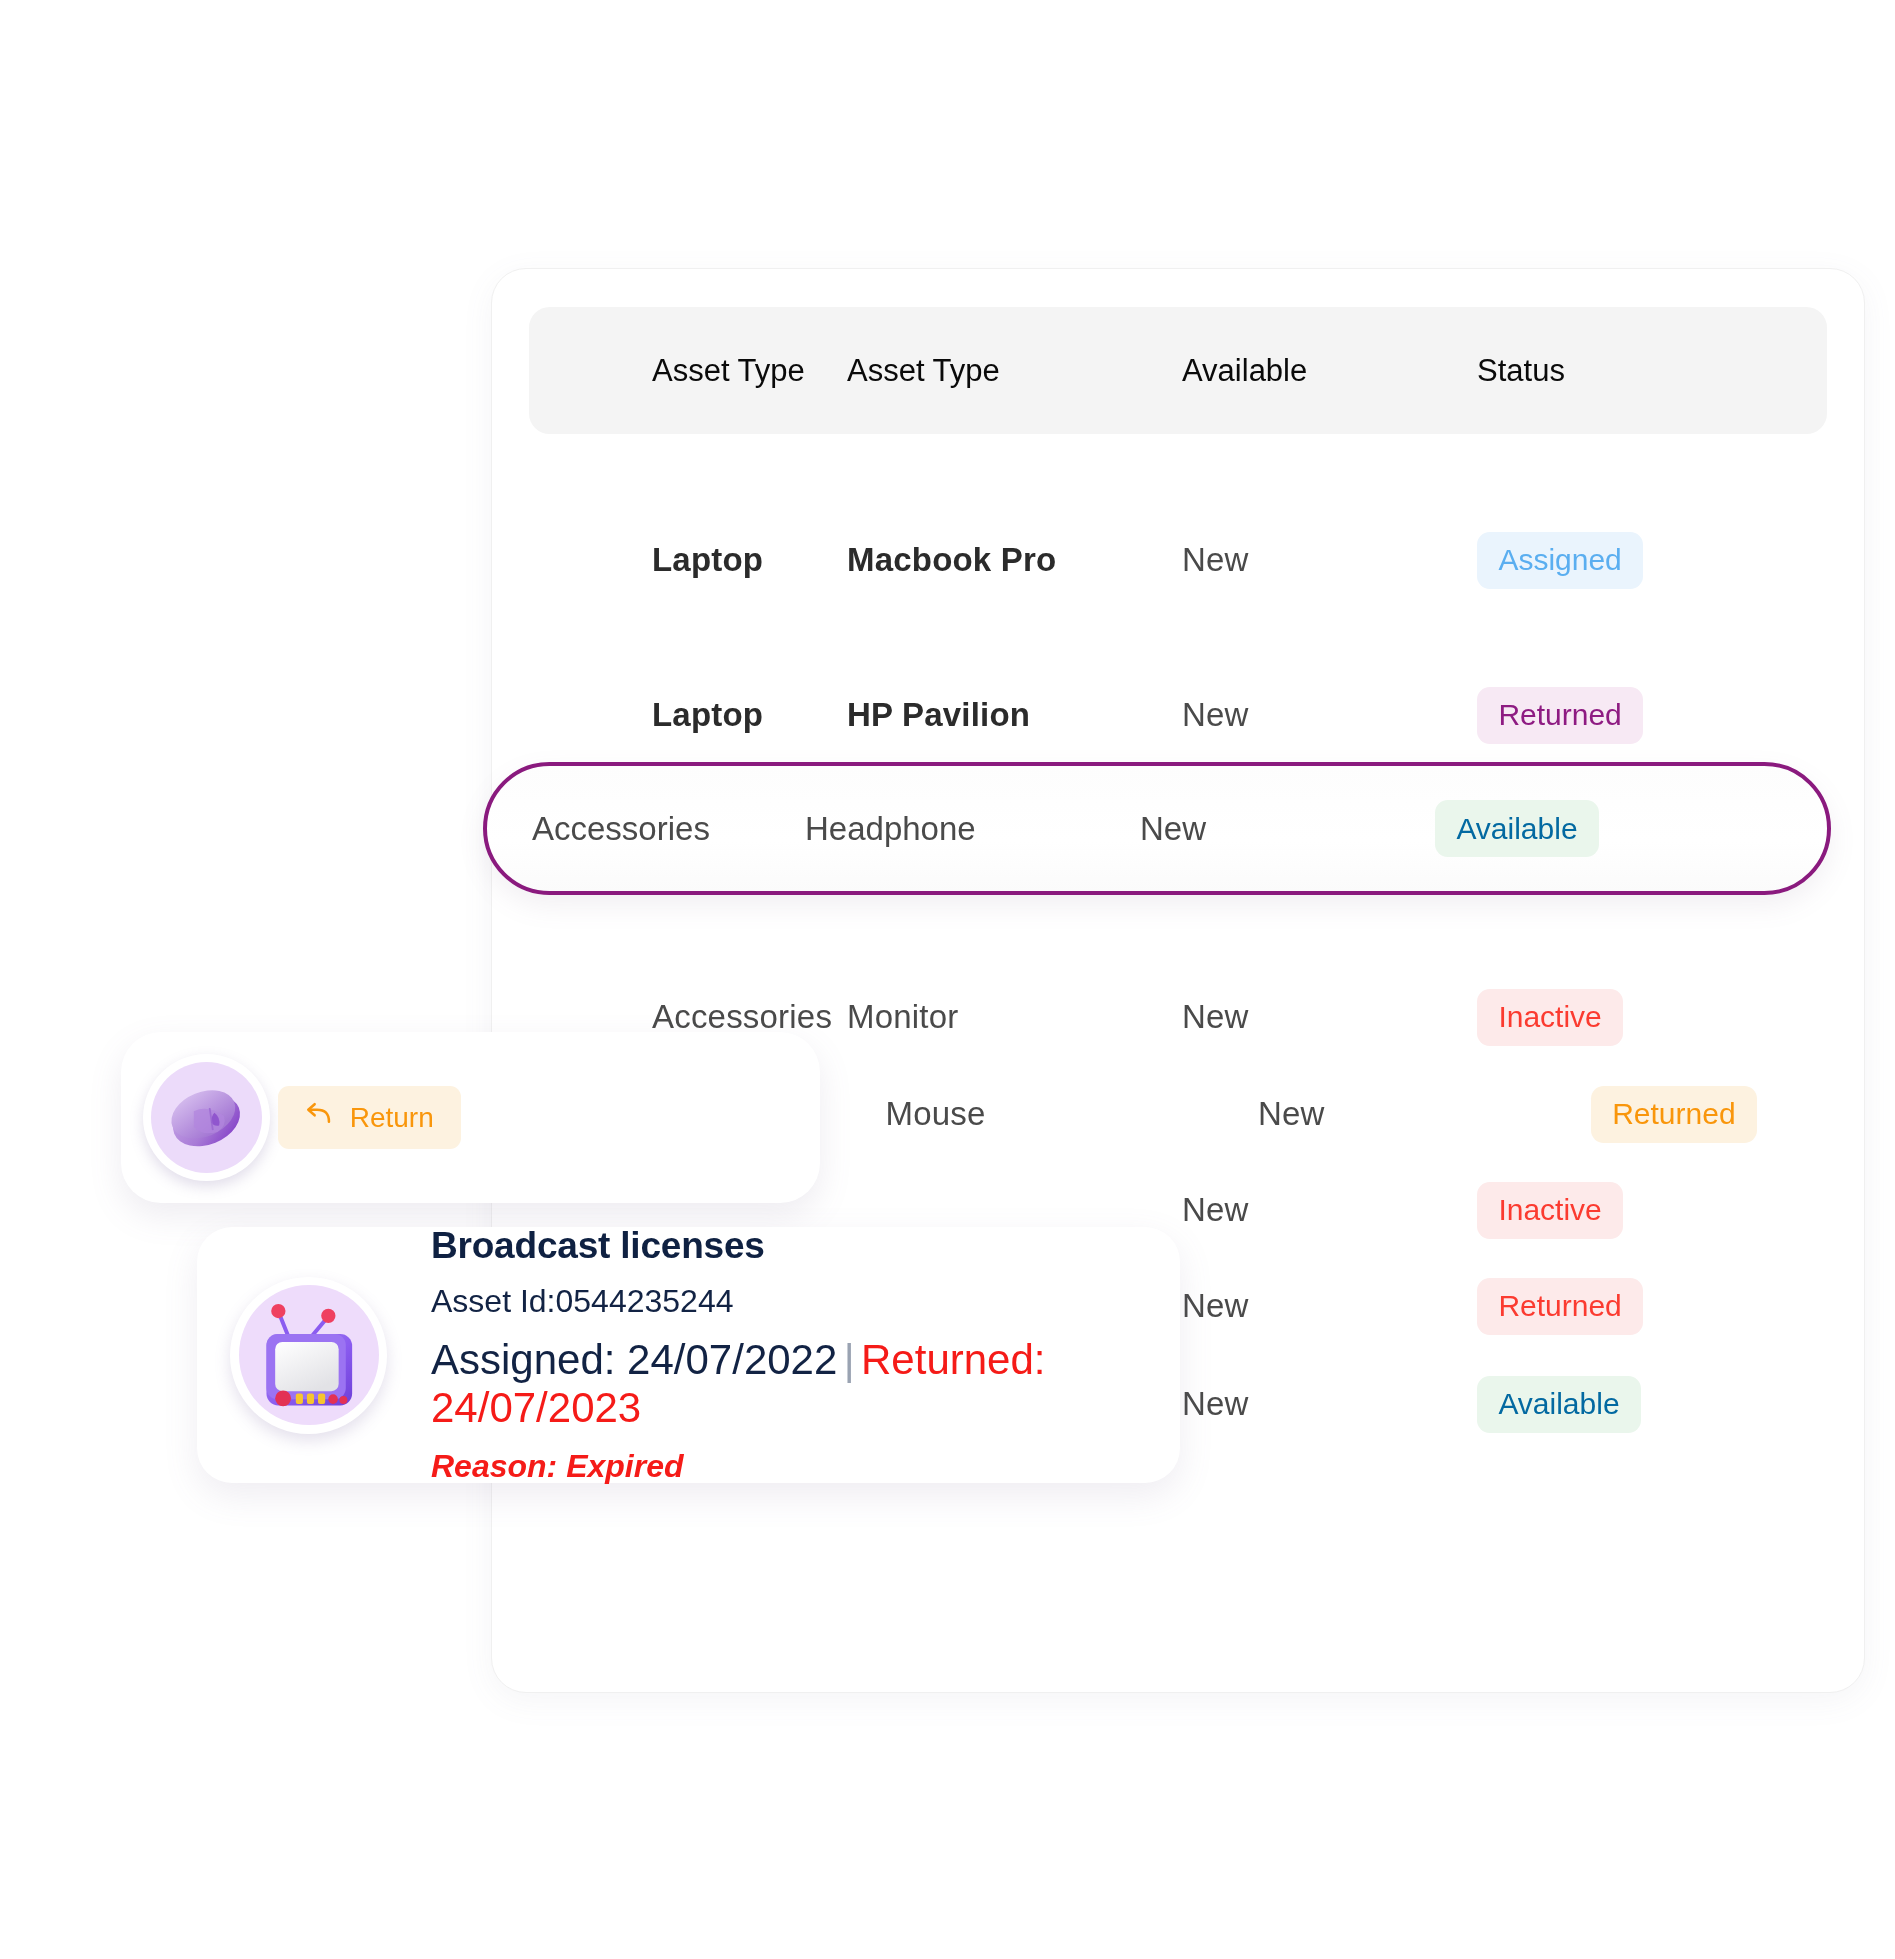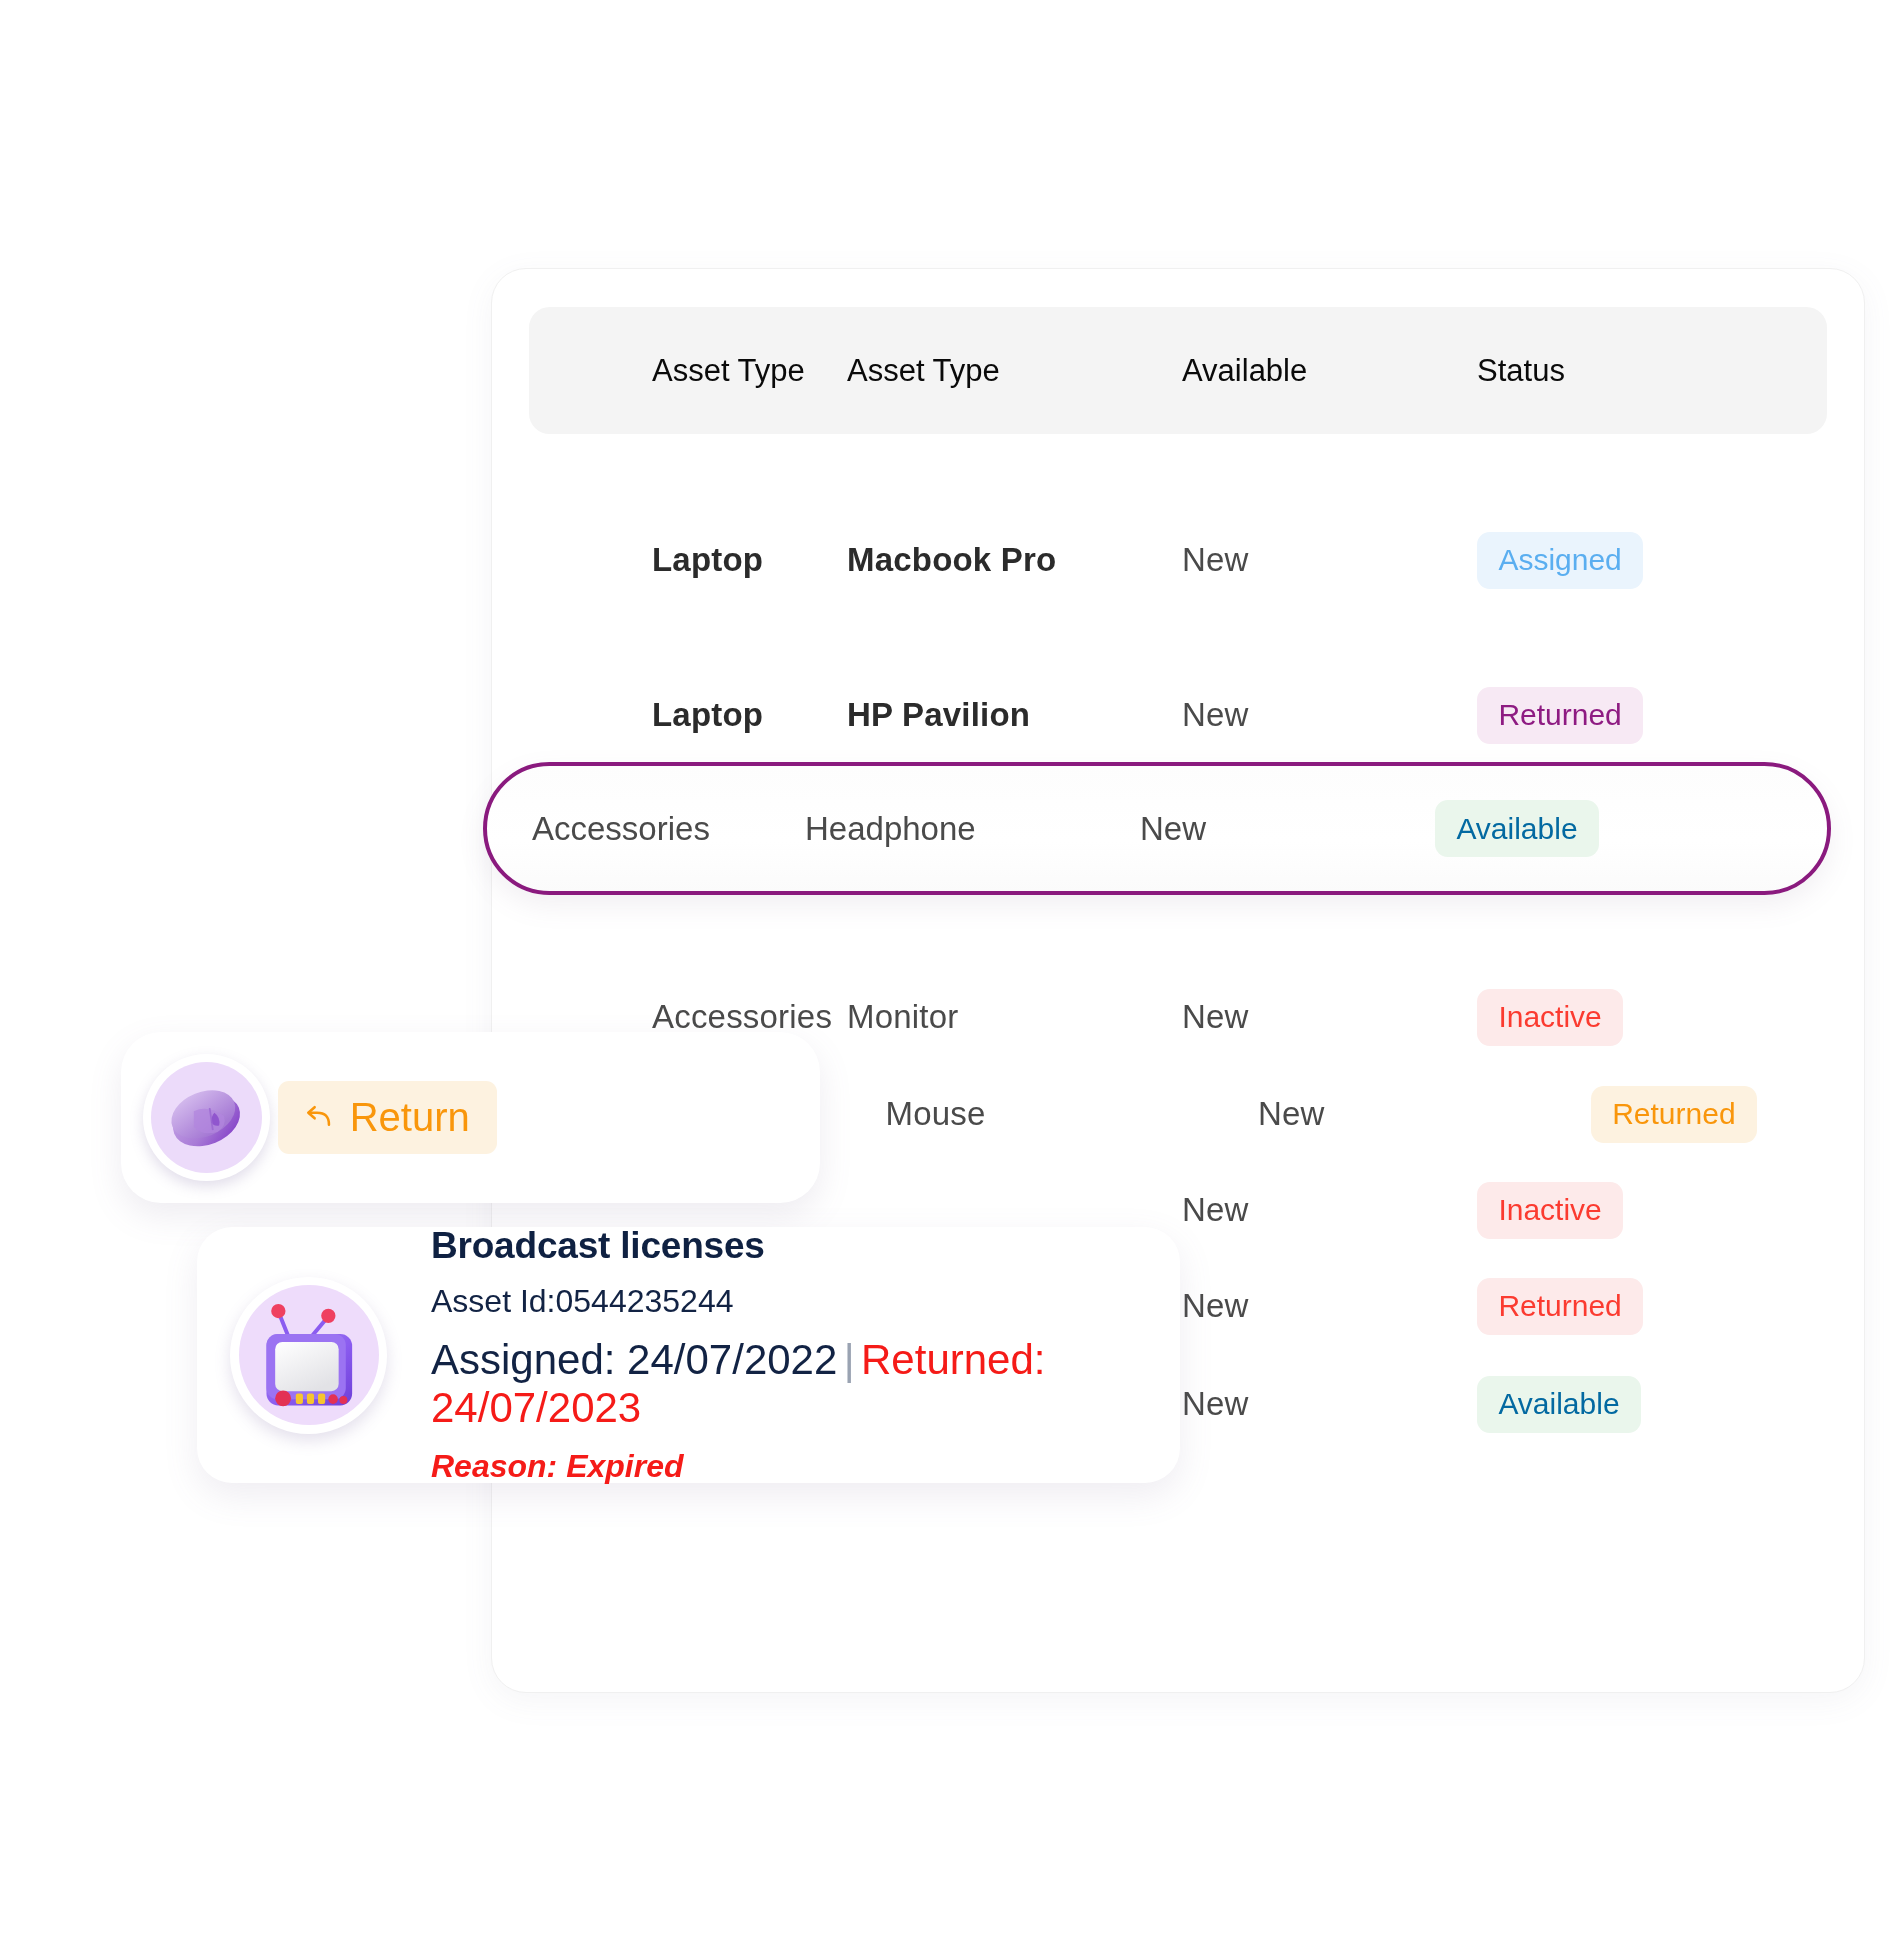--- a/index.html
+++ b/index.html
@@ -132,21 +132,21 @@
   #mouse-title {
     font-size: 37px; font-weight: 700; color: #101f3e;
     letter-spacing: -0.2px;
   }
   #mouse-id { font-size: 32px; color: #16213f; margin-top: 10.3px; }
   #return-btn {
     background: #fdf2e0;
     color: #f9960b;
     border: none;
     border-radius: 11px;
-    font-size: 40px;
+    font-size: 28px;
     font-family: "Liberation Sans", sans-serif;
     padding: 14.3px 27px;
     display: flex; align-items: center; gap: 12.7px;
     cursor: pointer;
     margin-left: 8px;
   }
   #return-arrow { display: block; }
 
   
   #broadcast-card {

